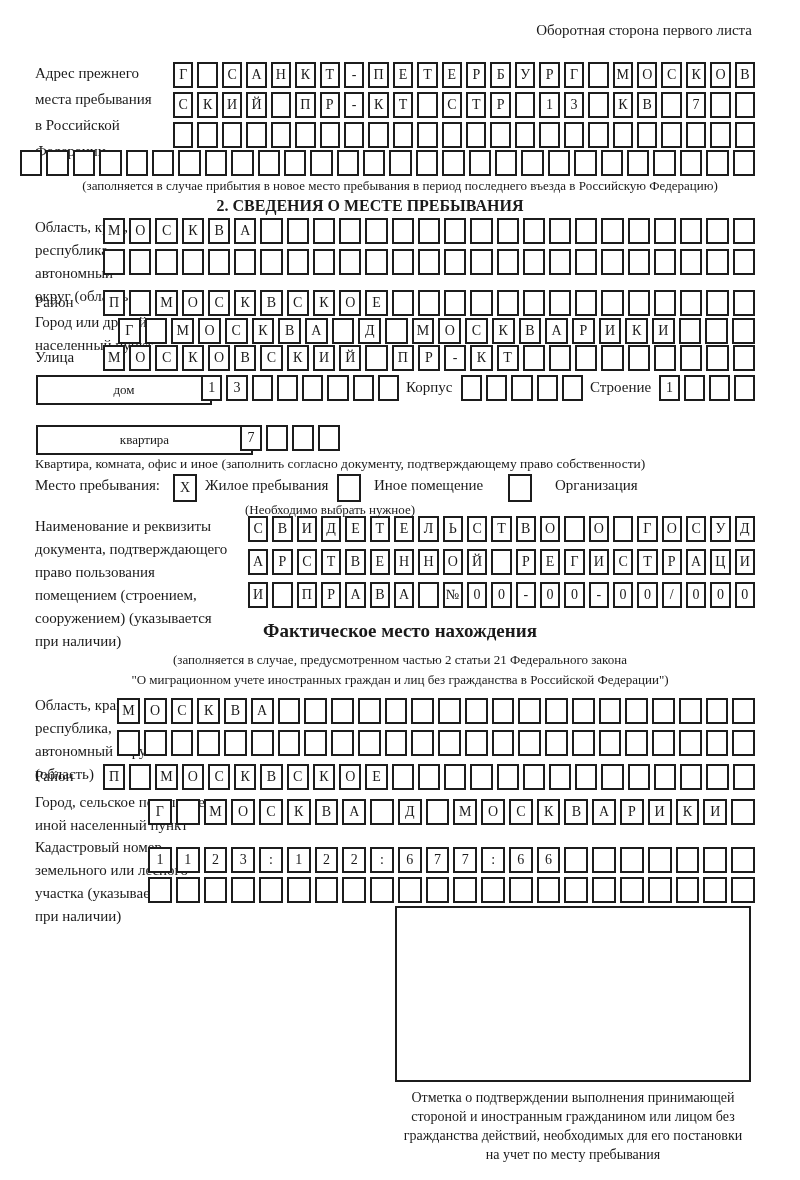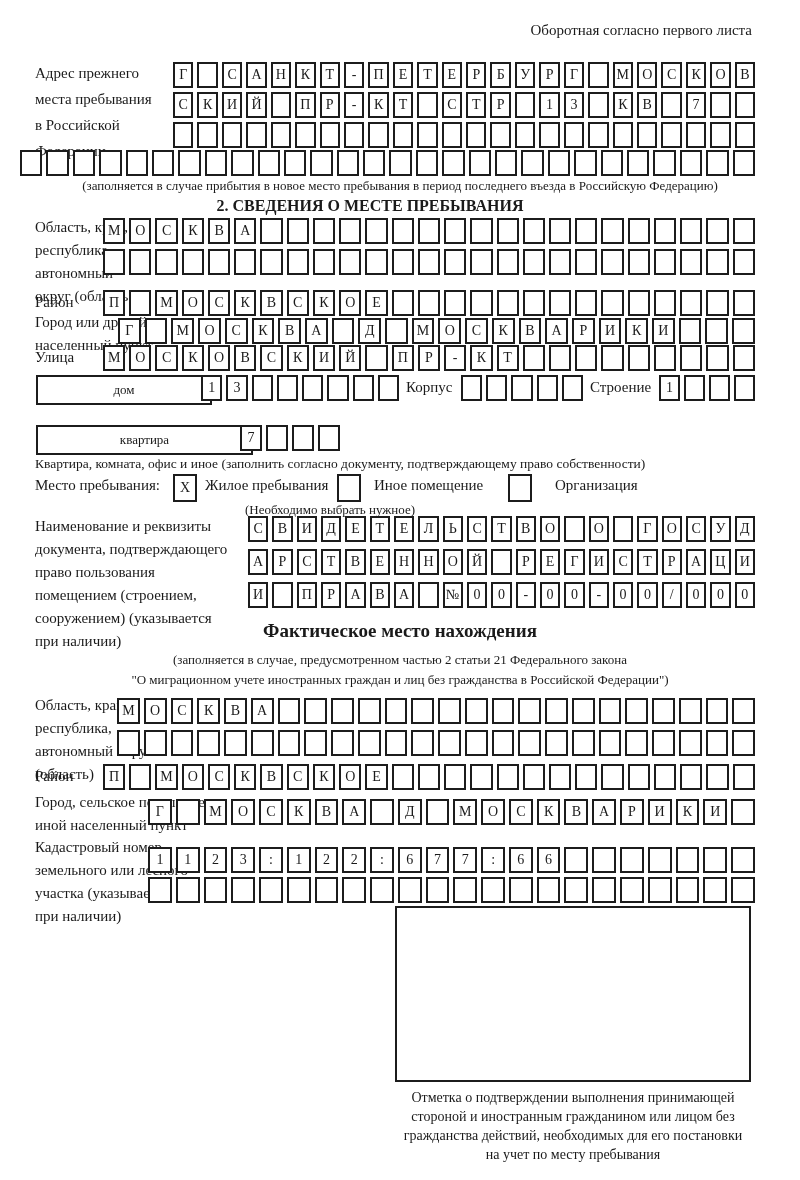--- a/index.html
+++ b/index.html
@@ -30,21 +30,21 @@
     display:flex;align-items:center;justify-content:center;font-size:14px;background:#fff;
   }
   .opt{position:absolute;font-size:15px;}
   .bigbox{position:absolute;border:2px solid #1c1c1c;background:#fff;}
 </style>
 </head>
 <body>
 
 <div class="page">
 
-  <div class="abs" style="top:22px;right:48px;font-size:15px;">Оборотная согласно первого листа</div>
+  <div class="abs" style="top:22px;right:48px;font-size:15px;">Оборотная сторона первого листа</div>
 
   <div class="abs lbl" style="left:35px;top:60px;width:140px;">Адрес прежнего
 места пребывания
 в Российской
 Федерации</div>
   <div class="cellrow" style="left:173px;top:62px;width:582px;">
       <span class="cell">Г</span>
       <span class="cell"></span>
       <span class="cell">С</span>
       <span class="cell">А</span>

